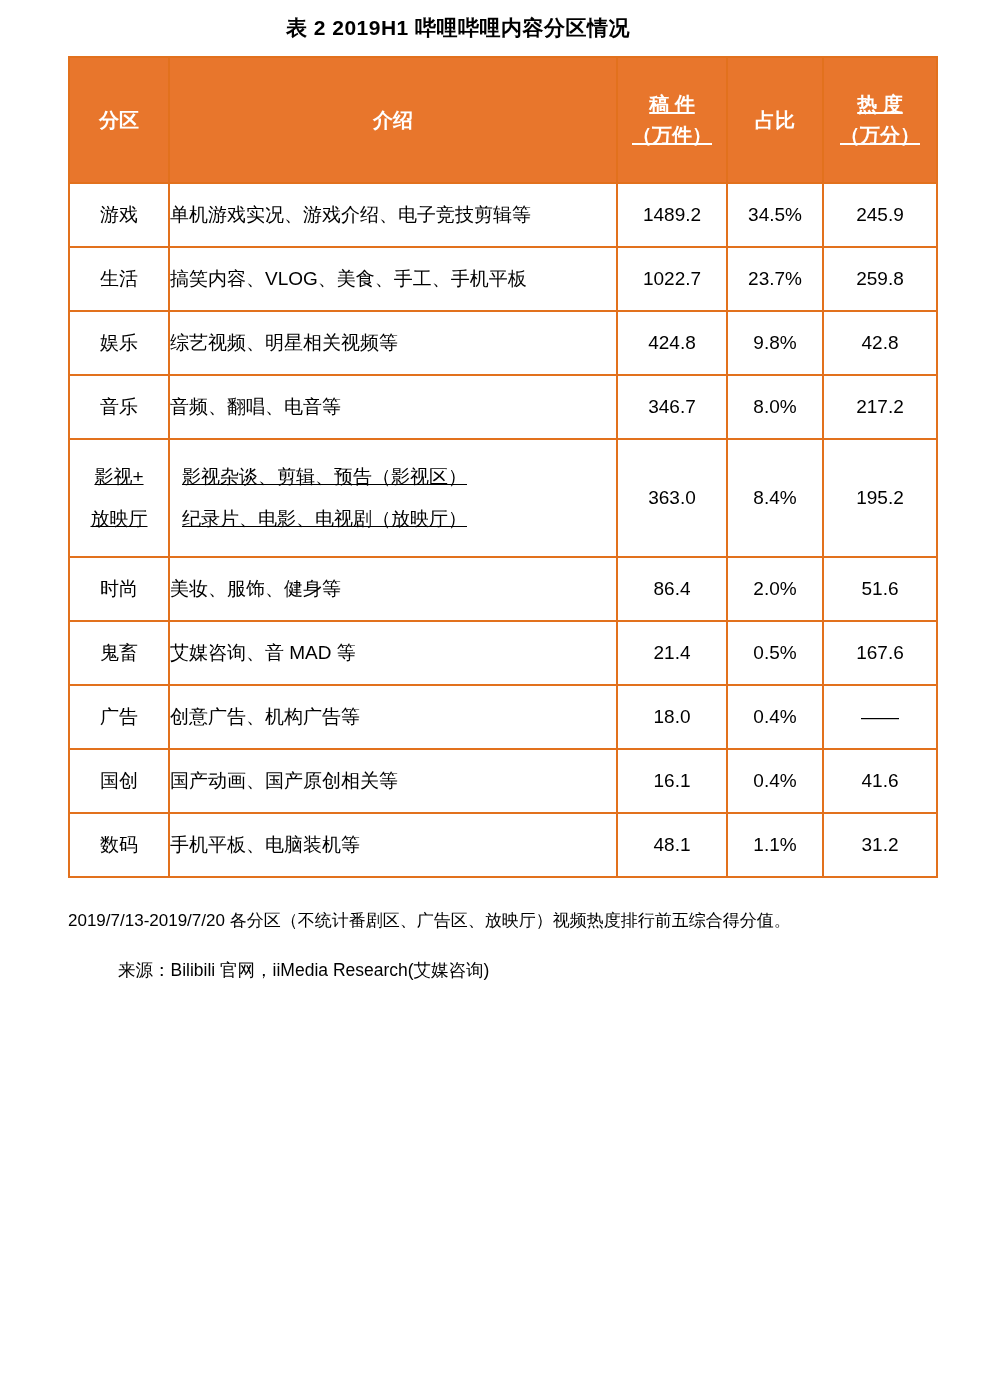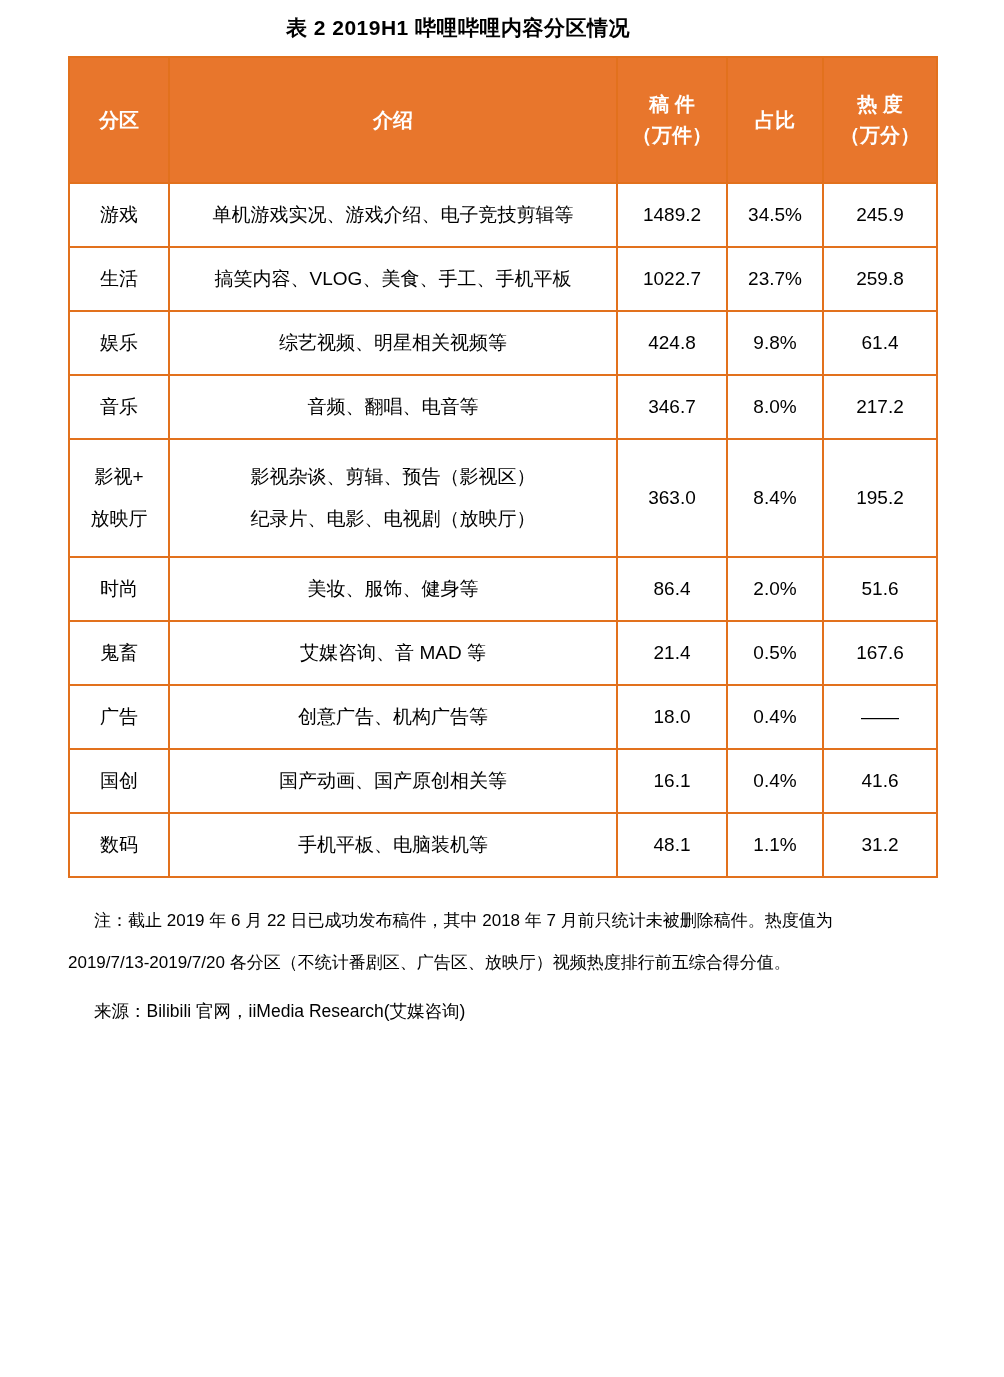--- a/index.html
+++ b/index.html
@@ -63,52 +63,54 @@
     font-size: 19px;
     height: 62px;
     vertical-align: middle;
     line-height: 1.6;
   }
   td.cat {
     text-align: center;
     font-weight: normal;
   }
   td.desc {
-    text-align: center;
+    text-align: left;
     padding-left: 14px;
   }
   td.num {
     text-align: center;
     margin-left: 20px;
   }
   td.tall {
     height: 116px;
   }
   .two-line {
     display: block;
+    text-decoration: underline;
   }
   .two-line span {
     display: block;
-    padding: 6px 0;
+    padding: 6px 12px;
   }
   .notes {
     padding: 22px 68px 0 68px;
     font-size: 17px;
     line-height: 2.45;
   }
   .notes .note-line {
     text-align: left;
   }
   .note-indent {
     display: inline-block;
     width: 26px;
   }
   .source {
     padding: 16px 68px 0 68px;
     font-size: 17.5px;
+    margin-left: 24px;
   }
   .source .src-indent {
     display: inline-block;
     width: 26px;
   }
 </style>
 </head>
 <body>
 
 <div class="page">
@@ -155,21 +157,21 @@
           <td class="num">1022.7</td>
           <td class="num">23.7%</td>
           <td class="num">259.8</td>
         </tr>
 
         <tr>
           <td class="cat">娱乐</td>
           <td class="desc">综艺视频、明星相关视频等</td>
           <td class="num">424.8</td>
           <td class="num">9.8%</td>
-          <td class="num">61.4</td>
+          <td class="num">42.8</td>
         </tr>
 
         <tr>
           <td class="cat">音乐</td>
           <td class="desc">音频、翻唱、电音等</td>
           <td class="num">346.7</td>
           <td class="num">8.0%</td>
           <td class="num">217.2</td>
         </tr>
 
@@ -232,19 +234,18 @@
           <td class="num">48.1</td>
           <td class="num">1.1%</td>
           <td class="num">31.2</td>
         </tr>
 
       </tbody>
     </table>
   </div>
 
   <div class="notes">
-    <div class="note-line"><span class="note-indent"></span><span>注：截止 2019 年 6 月 22 日已成功发布稿件，其中 2018 年 7 月前只统计未被删除稿件。热度值为</span></div>
     <div class="note-line"><span>2019/7/13-2019/7/20 各分区（不统计番剧区、广告区、放映厅）视频热度排行前五综合得分值。</span></div>
   </div>
 
   <div class="source"><span class="src-indent"></span><span>来源：Bilibili 官网，iiMedia Research(艾媒咨询)</span></div>
 
 </div>
 
 </body></html>

